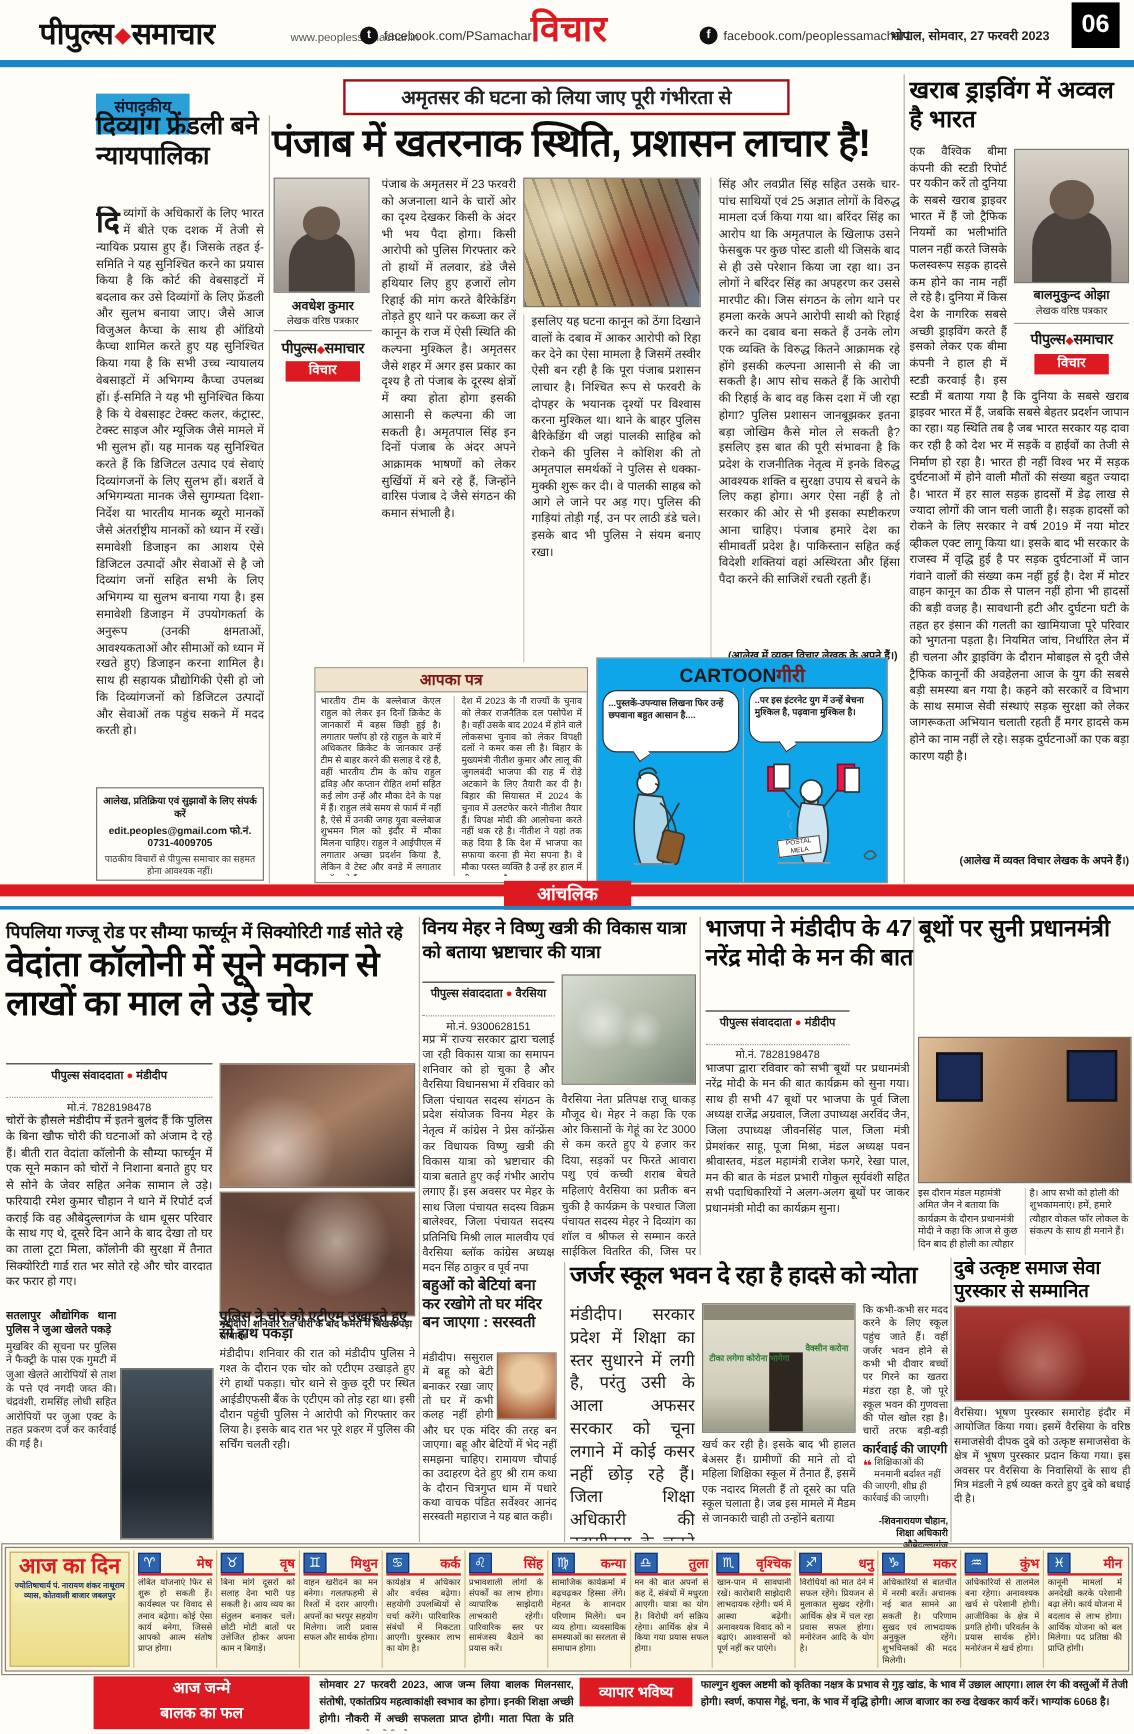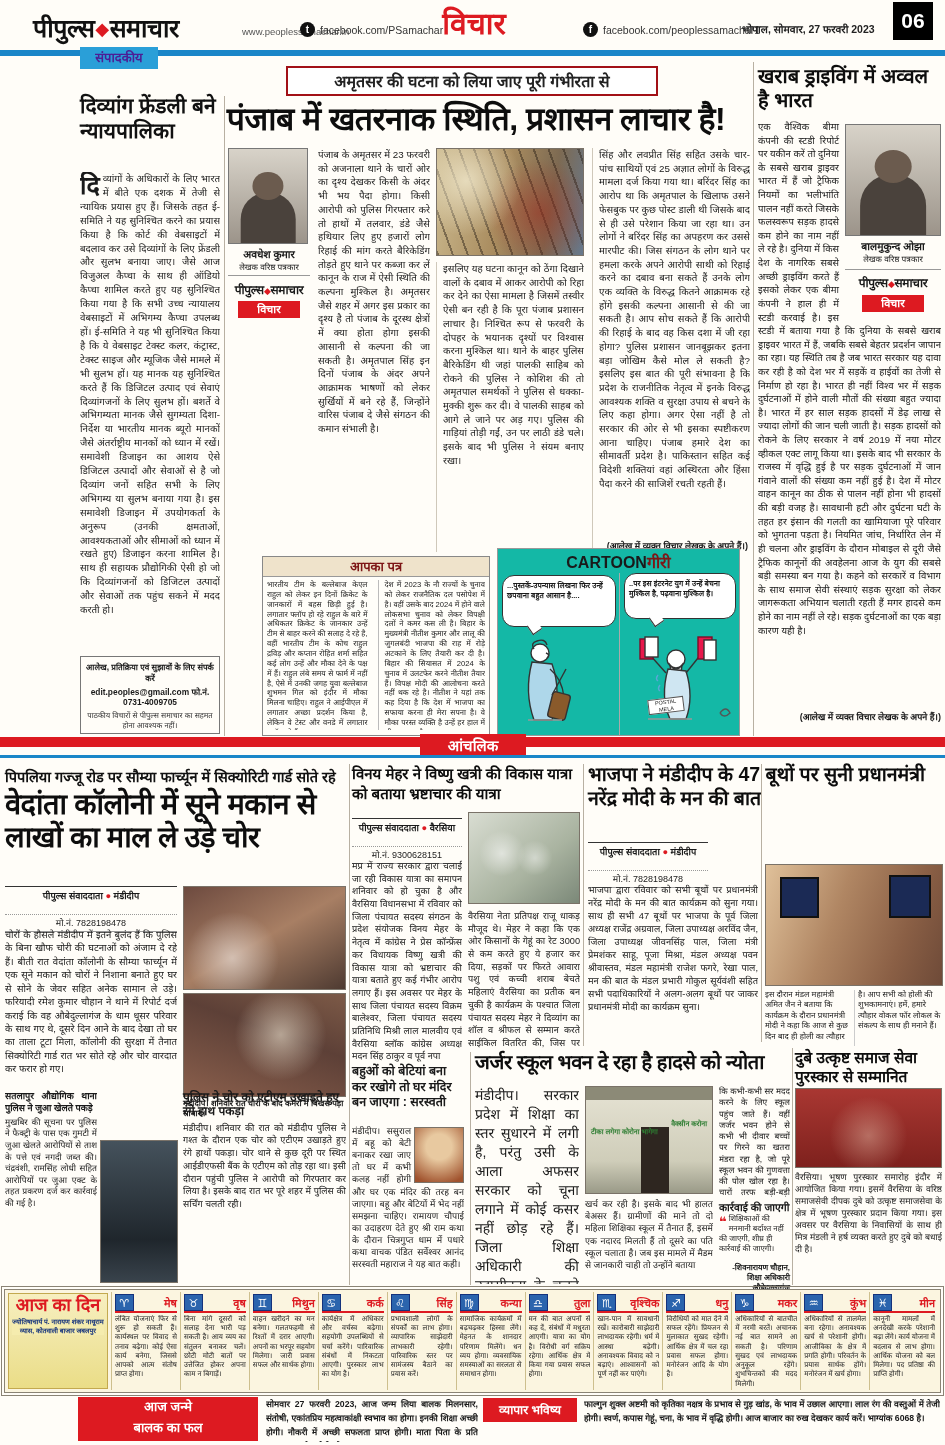--- a/index.html
+++ b/index.html
@@ -15,21 +15,21 @@
   .logo{position:absolute;left:33px;top:10px;font-size:25px;font-weight:900;letter-spacing:-.5px;color:#111}
   .logo .logo-diamond{color:var(--red,#dd1a21);font-size:18px;vertical-align:2px;margin:0 1px}
   .site{position:absolute;left:242px;top:26px;font-size:9.5px;color:#555}
   .mast .social{position:absolute;top:22px;font-size:10.5px;color:#333;display:flex;align-items:center;gap:5px}
   .sicon{display:inline-block;width:15px;height:15px;border-radius:50%;background:#111;color:#fff;font-size:10px;font-weight:bold;text-align:center;line-height:15px}
   .section-title{position:absolute;left:418px;top:2px;width:112px;text-align:center;font-size:30px;font-weight:900;color:var(--red,#dd1a21)}
   .dateline{position:absolute;left:742px;top:22px;width:145px;font-size:10.5px;font-weight:bold;color:#222}
   .pagenum{position:absolute;left:893px;top:2px;width:40px;height:38px;background:#000;color:#fff;font-size:21px;font-weight:bold;text-align:center;line-height:38px}
   .bluebar{position:absolute;left:0;top:50px;width:945px;height:6px;background:var(--blue,#1a86c8)}
   
-  .ed-label{position:absolute;left:80px;top:47px;width:78px;height:22px;background:#2a9fd8;color:#4c1d95;font-weight:bold;font-size:13px;text-align:center;line-height:22px}
+  .ed-label{position:absolute;left:80px;top:78px;width:78px;height:34px;background:#2a9fd8;color:#0f172a;font-weight:bold;font-size:13px;text-align:center;line-height:22px}
   .ed-head{position:absolute;left:80px;top:94px;width:140px;font-size:21px;font-weight:900;line-height:1.18;color:#111}
   .ed-body{position:absolute;left:80px;top:172px;width:140px;height:478px;font-size:9.8px;line-height:1.42}
   .dropcap{float:left;font-size:25px;font-weight:900;line-height:1;margin:1px 3px 0 0}
   .ed-contact{position:absolute;left:80px;top:656px;width:140px;height:78px;border:1px solid #777;padding:4px 3px;text-align:center}
   .ed-contact .c1{font-size:8.2px;font-weight:bold}
   .ed-contact .c2{font-size:8.4px;font-weight:bold;margin:3px 0}
   .ed-contact .c3{font-size:7.6px;color:#333}
   
   .kicker{position:absolute;left:286px;top:66px;width:372px;border:2px solid #a21016;padding:2px 6px;font-size:16px;font-weight:bold;text-align:center;color:#222;background:#fff}
   .lead-head{position:absolute;left:200px;top:96px;width:552px;font-size:32px;font-weight:900;letter-spacing:-.5px;text-align:center;white-space:nowrap;color:#0d0d0d}
@@ -52,21 +52,21 @@
   .drv-body{font-size:9.6px;line-height:1.42;height:588px;overflow:hidden}
   .drv-float{float:right;width:96px;margin:4px 0 4px 6px;text-align:center}
   
   .letters{position:absolute;left:262px;top:556px;width:228px;height:180px;border:1px solid #888;background:#fffef9}
   .let-title{height:20px;background:#efe3cb;border-bottom:1px solid #999;text-align:center;font-size:13px;font-weight:900;color:#7d1616;line-height:20px}
   .let-cols{display:flex;height:156px;padding:3px 4px;gap:10px}
   .let{flex:1;font-size:7.6px;line-height:1.3;overflow:hidden;position:relative}
   .let .sig{display:block;text-align:right;font-weight:bold;font-size:8.2px;margin-top:2px}
   .let+.let{border-left:1px solid #bbb;padding-left:6px}
   
-  .cartoon{position:absolute;left:497px;top:548px;width:243px;height:188px;border:1px solid #999;background:#14b8a6}
+  .cartoon{position:absolute;left:497px;top:548px;width:243px;height:188px;border:1px solid #999;background:#0ea5e9}
   .car-title{text-align:center;font-size:16px;font-weight:900;padding-top:2px}
   .car-stage{position:relative;height:162px}
   .bubble{position:absolute;border:1.5px solid #333;border-radius:12px;background:#fff;font-size:7.6px;font-weight:bold;text-align:left;padding:5px 4px;line-height:1.35}
   .bubble::after{content:"";position:absolute;bottom:-7px;left:26px;width:10px;height:10px;background:#fff;border-right:1.5px solid #333;border-bottom:1.5px solid #333;transform:rotate(55deg)}
   .b1{left:4px;top:2px;width:114px;height:52px}
   .b2{left:126px;top:0;width:112px;height:46px}
   .car-div{position:absolute;left:121px;top:0;height:162px;border-left:1px solid #aaa}
   .postal{position:absolute;left:150px;bottom:22px;width:36px;border:1px solid #555;background:#fff;font-size:5.5px;text-align:center;transform:rotate(-7deg);line-height:1.2}
   
   .band-red{position:absolute;left:0;top:737px;width:945px;height:10px;background:var(--red,#dd1a21)}

